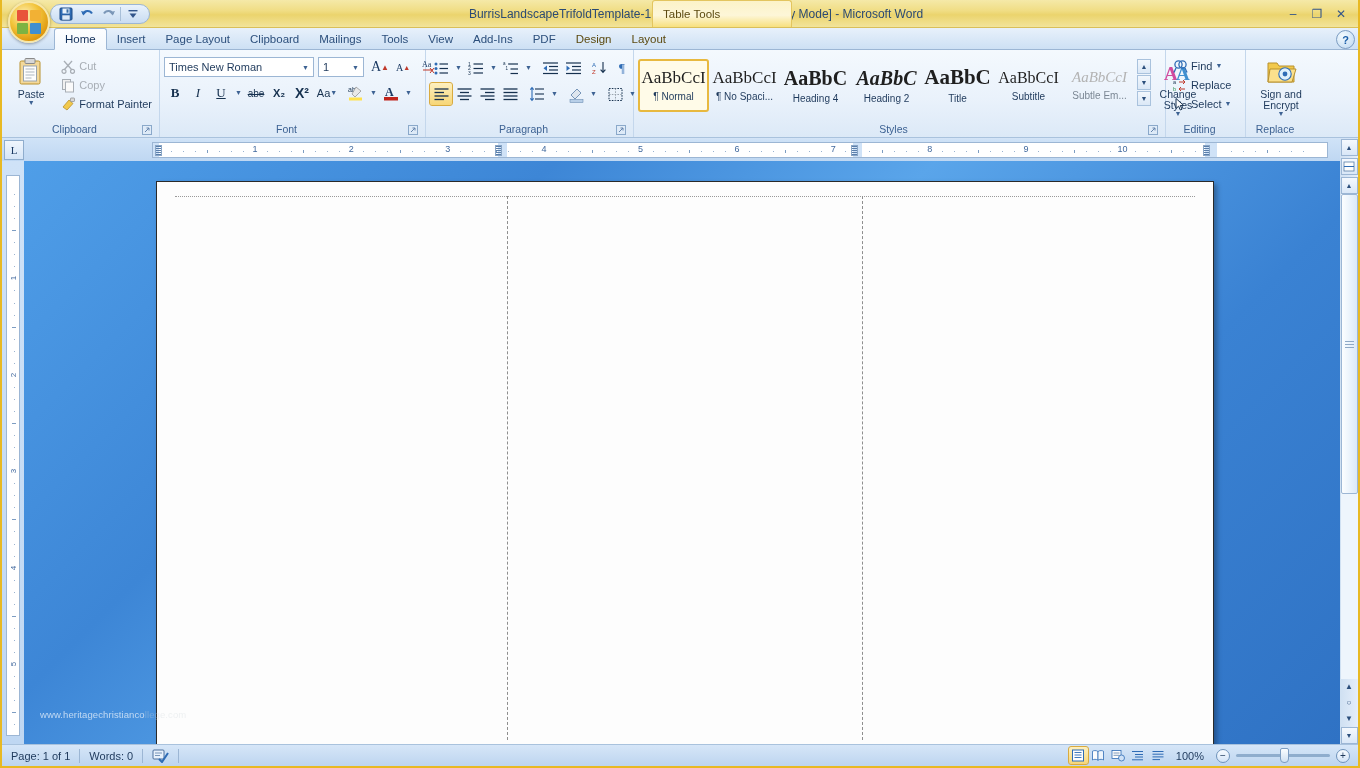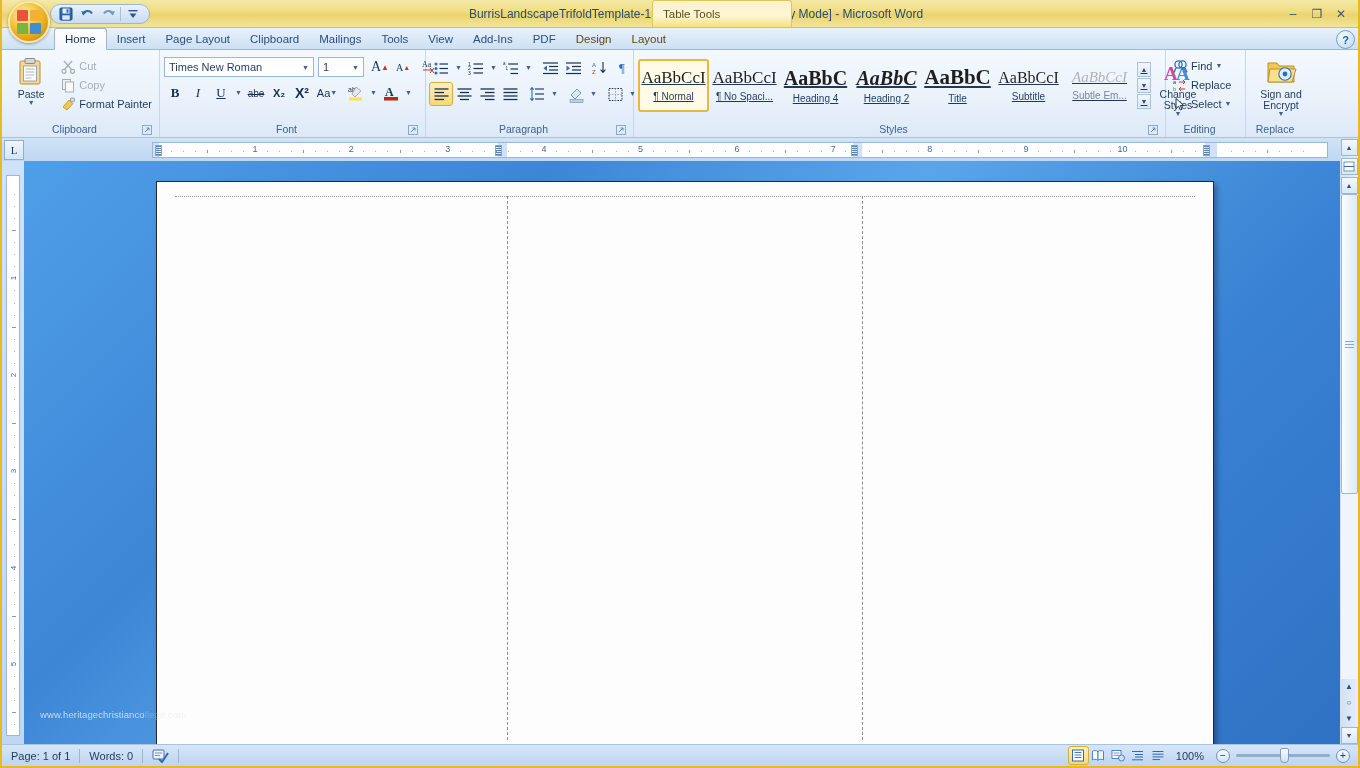--- a/index.html
+++ b/index.html
@@ -151,21 +151,21 @@
     height:20px; background:#fff; border:1px solid #9cb6d4;
     font-size:11px; padding:0 0 0 4px; color:#1e395b;
   }
   .combo .val { flex:1; overflow:hidden; white-space:nowrap; }
   .combo .arrow {
     width:15px; height:100%; display:flex; align-items:center; justify-content:center;
     cursor:pointer; font-size:7px; color:#3d6293;
   }
 
   
-  .stylegal { display:flex; align-items:center;text-decoration:underline; }
+  .stylegal { display:flex; align-items:flex-start; }
   .stylebox {
     width:71px; height:53px; display:flex; flex-direction:column;
     align-items:center; justify-content:center; cursor:pointer;
     border:1px solid transparent; border-radius:2px;
   }
   .stylebox.sel { background:#fffbe8; border:2px solid #e8b93f; border-radius:3px; }
   .stylebox .prev { font-family:"Liberation Serif", serif; color:#1f1f1f; line-height:1; }
   .stylebox .nm { font-size:10px; color:#1e395b; margin-top:5px; white-space:nowrap; }
   .galnav { display:flex; flex-direction:column; justify-content:center; gap:1px; margin-left:2px; }
   .galnav div {

